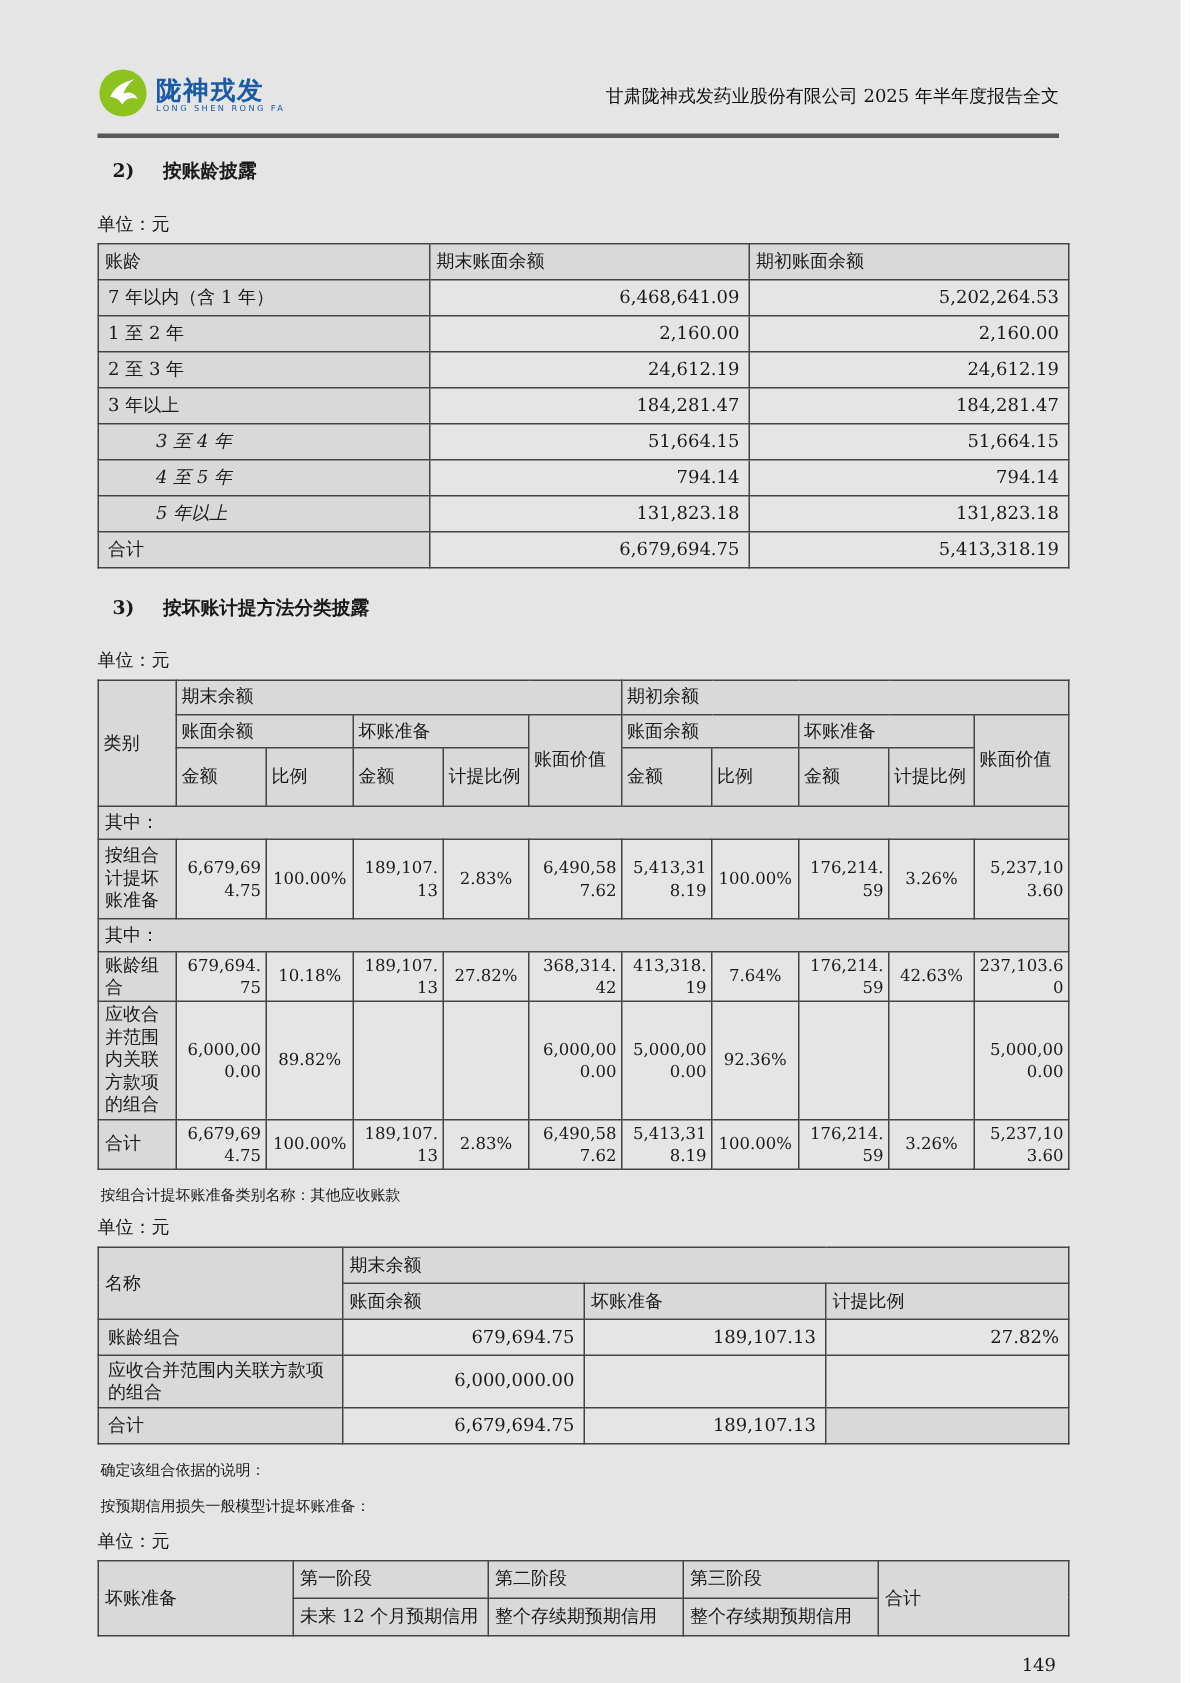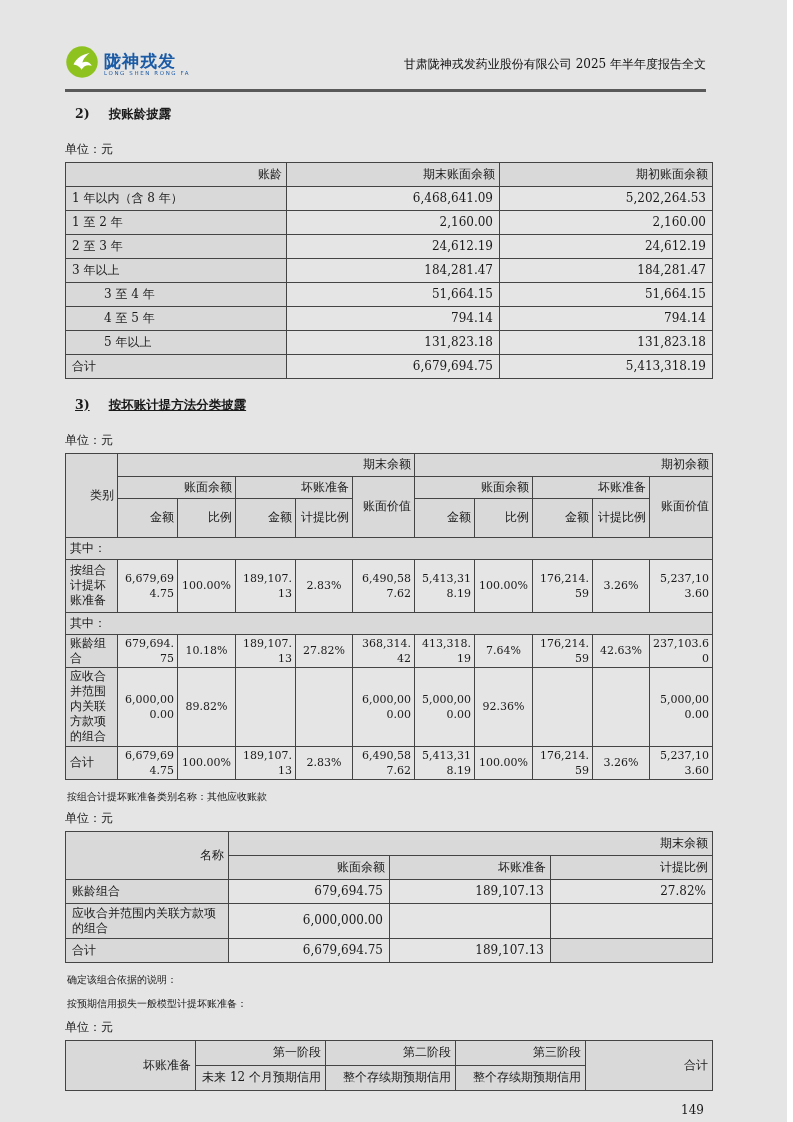--- a/index.html
+++ b/index.html
@@ -17,28 +17,28 @@
   .doc-title{font-size:12px;color:#111;}
   .header-rule{height:2.5px;background:#595959;margin-top:3px;}
   
   .sec-heading{margin-top:14px;padding-left:10px;font-weight:bold;font-size:12.5px;}
   .sec-heading .num{margin-right:13px;}
   .unit-line{font-size:12px;padding-right:12px;margin-top:18px;margin-bottom:4px;}
   .note{font-size:10px;margin-top:10px;padding-left:2px;}
   
   table{border-collapse:collapse;table-layout:fixed;width:647px;font-size:12px;}
   td{border:1px solid #444;padding:2px 4px;vertical-align:middle;line-height:15px;overflow:hidden;}
-  .hd{background:#d9d9d9;text-align:right;}
+  .hd{background:#d9d9d9;text-align:left;}
   .gray{background:#d9d9d9;}
   .lbl{text-align:left;padding-left:6px;}
   .num{text-align:right;padding-right:6px;word-break:break-all;}
   .pct{text-align:center;white-space:nowrap;}
   
   .t1 td{height:19px;}
-  .t1 .ind{padding-left:38px;}
+  .t1 .ind{padding-left:38px;font-style:italic;}
   
   .t2 td{padding:1px 3px;}
   .t2 .num,.t2 .pct{font-size:11px;}
   .t2 .hd{font-size:12px;}
   .t2 .r-h1 td{height:20px;}
   .t2 .r-h2 td{height:19px;}
   .t2 .r-h3 td{height:36px;}
   .t2 .r-among td{height:19px;}
   .t2 .r-sub td{height:50px;}
   .t2 .r-aging td{height:28px;}
@@ -86,21 +86,21 @@
           <col style="width:213px">
           <col style="width:213px">
         </colgroup>
       <tbody>
           <tr>
         <td class="hd">账龄</td>
         <td class="hd">期末账面余额</td>
         <td class="hd">期初账面余额</td>
       </tr>
       <tr>
-        <td class="lbl gray">1 年以内（含 8 年）</td>
+        <td class="lbl gray">7 年以内（含 1 年）</td>
         <td class="num">6,468,641.09</td>
         <td class="num">5,202,264.53</td>
       </tr>
       <tr>
         <td class="lbl gray">1 至 2 年</td>
         <td class="num">2,160.00</td>
         <td class="num">2,160.00</td>
       </tr>
       <tr>
         <td class="lbl gray">2 至 3 年</td>
@@ -128,21 +128,21 @@
         <td class="num">131,823.18</td>
       </tr>
       <tr>
         <td class="lbl gray">合计</td>
         <td class="num">6,679,694.75</td>
         <td class="num">5,413,318.19</td>
       </tr>
     </tbody>
       </table>
 
-    <div class="sec-heading" style="margin-top:18px;text-decoration:underline;">
+    <div class="sec-heading" style="margin-top:18px;">
       <span class="num">3)</span><span>按坏账计提方法分类披露</span>
     </div>
     <div class="unit-line">单位：元</div>
 
     <table class="t2">
       <colgroup>
         <col style="width:52px">
         <col style="width:60px">
           <col style="width:58px">
           <col style="width:60px">

